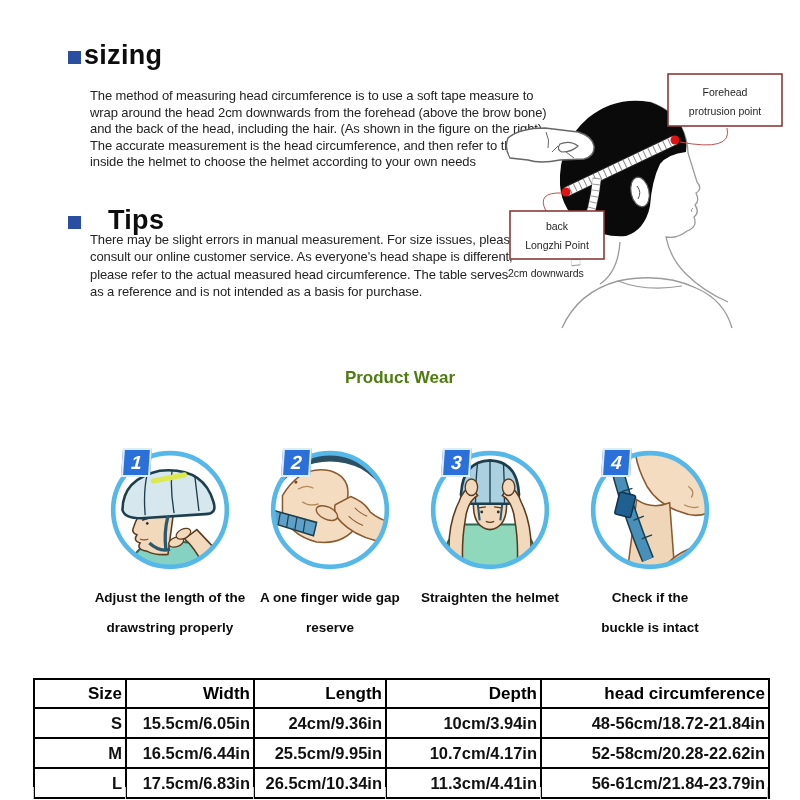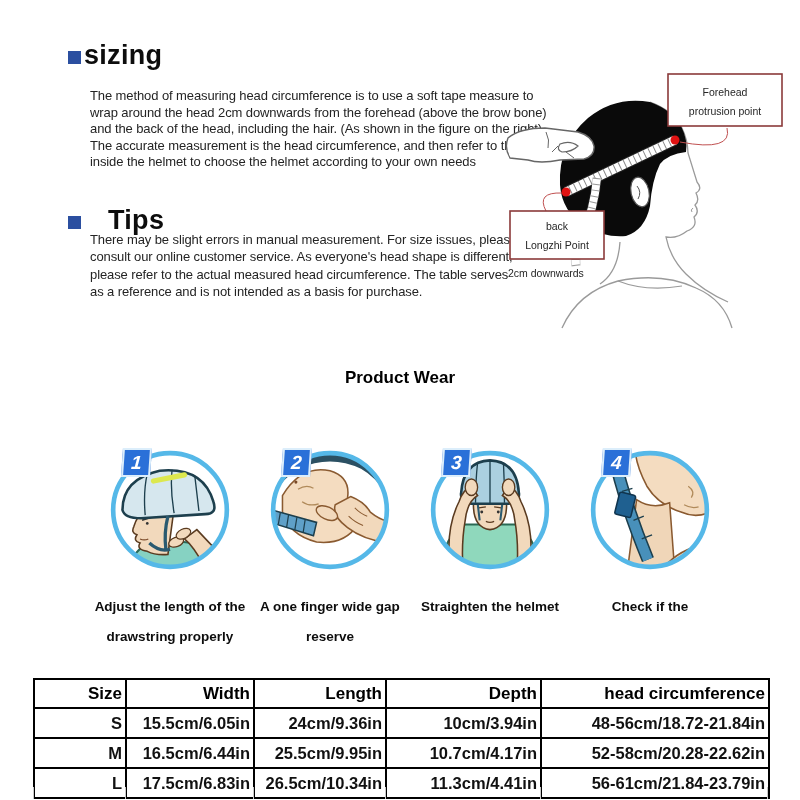--- a/index.html
+++ b/index.html
@@ -18,33 +18,33 @@
   .para-sizing{left:90px;top:88px;width:472px;}
   .para-tips{left:90px;top:231px;width:428px;line-height:17.4px;}
 
   
   .measure-figure{position:absolute;left:500px;top:60px;width:295px;height:272px;}
   .measure-figure svg{width:100%;height:100%;}
   .callout-text{font-size:10.5px;fill:#262626;font-family:"Liberation Sans",sans-serif;}
 
   
   .pw-title{position:absolute;left:0;top:368px;width:800px;text-align:center;
-            font-size:17px;font-weight:700;color:#000000;}
+            font-size:17px;font-weight:700;color:#4d7c0f;}
   .pw-subtitle{position:absolute;left:0;top:398px;width:800px;text-align:center;
                font-size:13.5px;color:#242424;}
 
   .steps{position:absolute;left:90px;top:448px;width:640px;display:flex;}
   .step{width:160px;position:relative;}
   .circle-wrap{width:124px;height:124px;margin:0 auto;position:relative;}
   .circle-wrap svg{width:124px;height:124px;display:block;}
   .badge{position:absolute;left:14px;top:0px;width:25px;height:25px;background:#2a70d8;
          border:2px solid #dceefb;display:flex;align-items:center;justify-content:center;
          color:#fff;font-weight:700;font-style:italic;font-size:19px;z-index:2;
          transform:skewX(-4deg);}
-  .caption{margin-top:20px;text-align:center;font-weight:700;font-size:13.5px;
+  .caption{margin-top:11px;text-align:center;font-weight:700;font-size:13.5px;
            line-height:30px;color:#0d0d0d;}
   .caption span{display:block;}
 
   
   .size-table{position:absolute;left:33px;top:678px;width:735px;border-collapse:collapse;
               table-layout:fixed;}
   .size-table th,.size-table td{border:2px solid #000;text-align:right;padding:3px;
               font-family:"Liberation Sans",sans-serif;white-space:nowrap;overflow:hidden;}
   .size-table th{font-size:17px;font-weight:700;height:21px;color:#000;}
   .size-table td{font-size:16.5px;height:22px;color:#111;font-weight:bold;}
@@ -248,20 +248,21 @@
             <path d="M24,2 Q34,50 58,108" stroke="#1d3f4d" stroke-width="12.5" fill="none"></path>
             <path d="M24,2 Q34,50 58,108" stroke="#4890ba" stroke-width="9.5" fill="none"></path>
             <path d="M27,22 L37,19 M33,42 L43,39 M44,70 L54,66 M52,88 L62,84" stroke="#1d3f4d" stroke-width="1.3"></path>
             <rect x="28" y="44" width="16" height="22" rx="2" fill="#1f6090" stroke="#10344e" stroke-width="1.5" transform="rotate(14 36 55)"></rect>
           </g>
           <circle cx="60" cy="60" r="55" fill="none" stroke="#55b8e8" stroke-width="4.5"></circle>
         </svg>
       </div>
       <div class="caption">
         <span>Check if the</span>
+        <span>buckle is intact</span>
       </div>
     </div>
 
   </div>
 
   <table class="size-table">
     <colgroup>
       <col style="width:92px">
         <col style="width:128px">
         <col style="width:132px">

